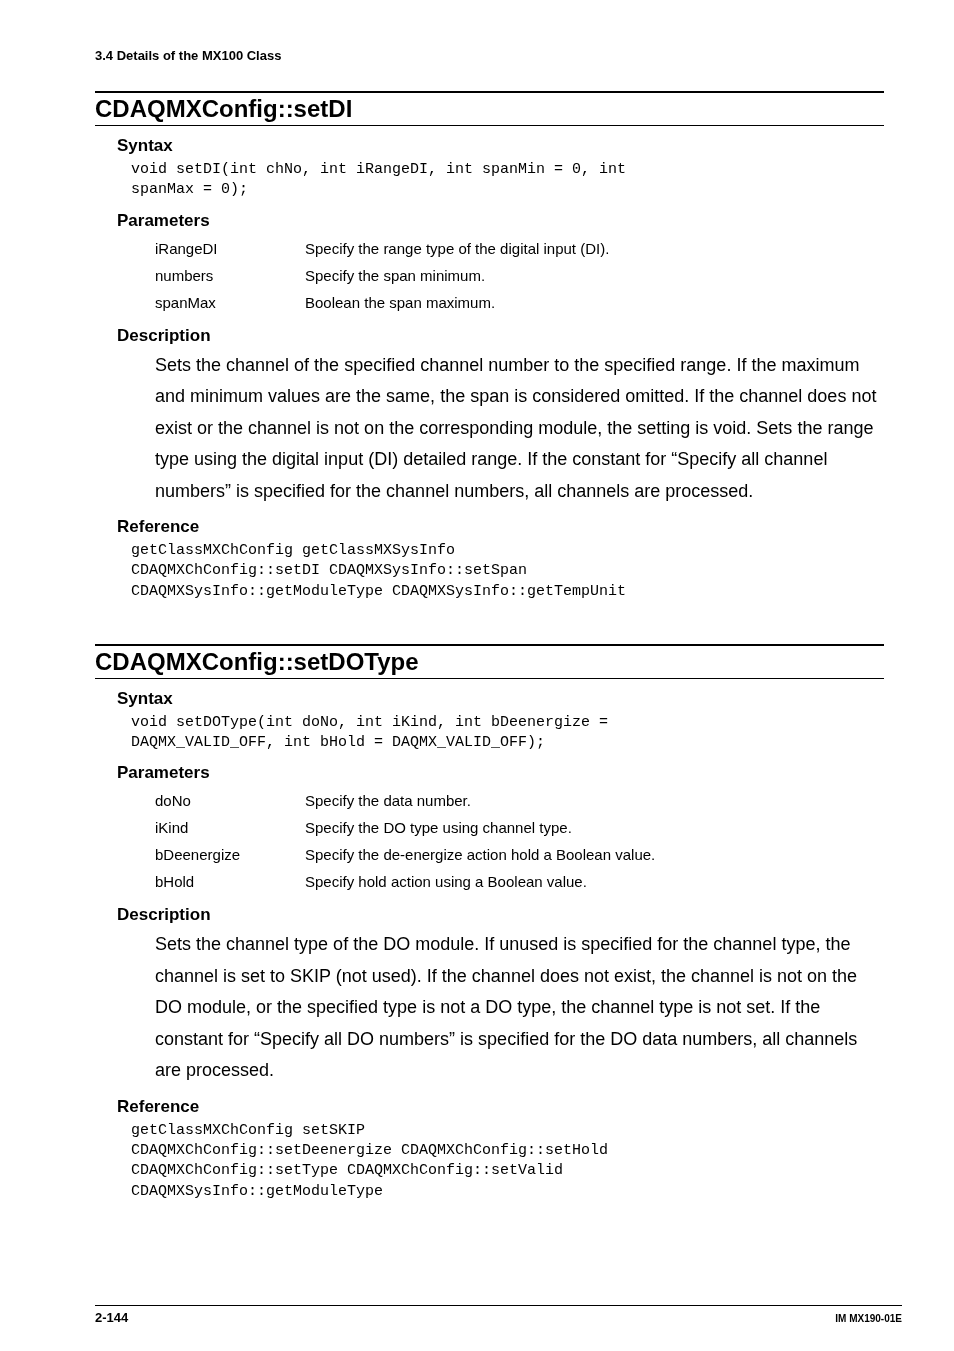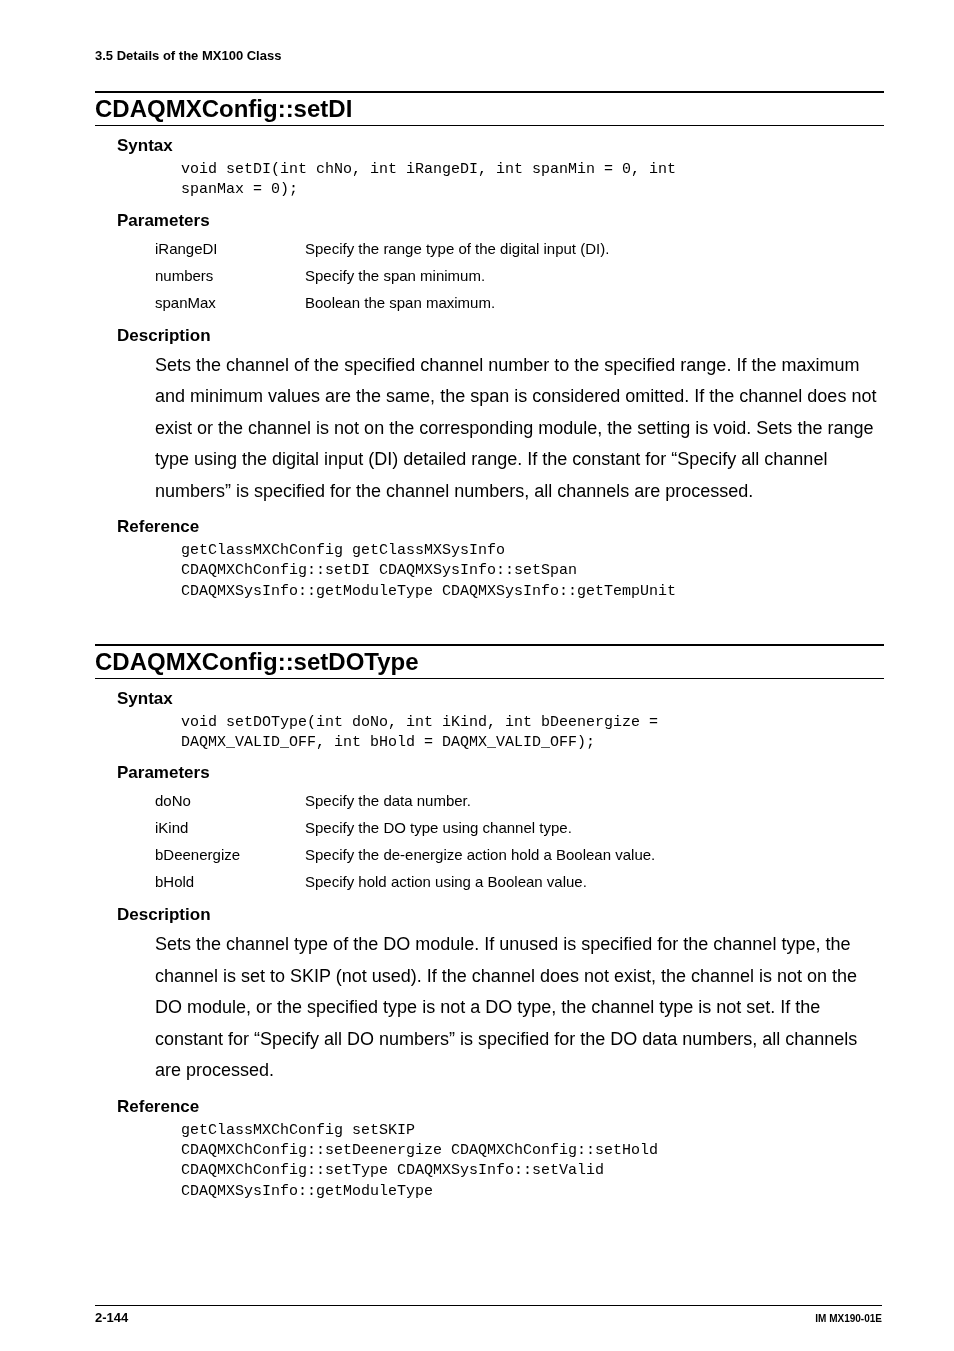--- a/index.html
+++ b/index.html
@@ -41,21 +41,21 @@
   }
   .section-head {
     font-size: 17px;
     font-weight: bold;
     margin: 10px 0 4px 22px;
   }
   .code-block {
     font-family: "Courier New", monospace;
     font-size: 15px;
     white-space: pre-wrap;
-    margin: 0 0 0 86px;
+    margin: 0 0 0 36px;
     line-height: 1.35;
   }
   .param-table {
     margin-left: 60px;
     border-collapse: collapse;
   }
   .param-table td {
     padding: 3px 0;
     vertical-align: top;
     font-size: 15px;
@@ -66,21 +66,21 @@
   }
   .desc-block {
     margin-left: 60px;
     font-size: 18px;
     line-height: 1.75;
   }
   .footer {
     position: absolute;
     bottom: 26px;
     left: 95px;
-    right: 72px;
+    right: 52px;
   }
   .foot-rule {
     border: none;
     border-top: 1.5px solid #000;
     margin: 0 0 4px 0;
   }
   .foot-row {
     display: flex;
     justify-content: space-between;
     align-items: baseline;
@@ -91,21 +91,21 @@
   }
   .doc-id {
     font-size: 10px;
     font-weight: bold;
   }
 </style>
 </head>
 <body>
 
 <div class="page">
-  <div class="running-head">3.5  Details of the MX100 Class</div>
+  <div class="running-head">3.4  Details of the MX100 Class</div>
 
   <div class="topic">
     <hr class="hr-top">
     <h2 class="title">CDAQMXConfig::setDI</h2>
     <hr class="hr-bottom">
 
     <div class="section-head">Syntax</div>
     <div class="code-block">void setDI(int chNo, int iRangeDI, int spanMin = 0, int
 spanMax = 0);</div>
 
@@ -171,21 +171,21 @@
       </table>
 
     <div class="section-head">Description</div>
     <div class="desc-block">Sets the channel type of the DO module.
 If unused is specified for the channel type, the channel is set to SKIP (not used).
 If the channel does not exist, the channel is not on the DO module, or the specified type is not a DO type, the channel type is not set.  If the constant for “Specify all DO numbers” is specified for the DO data numbers, all channels are processed.</div>
 
     <div class="section-head">Reference</div>
     <div class="code-block">getClassMXChConfig setSKIP
 CDAQMXChConfig::setDeenergize CDAQMXChConfig::setHold
-CDAQMXChConfig::setType CDAQMXSysInfo::setValid
+CDAQMXChConfig::setType CDAQMXChConfig::setValid
 CDAQMXSysInfo::getModuleType</div>
   </div>
 
   <div class="footer">
     <hr class="foot-rule">
     <div class="foot-row">
       <span class="page-num">2-144</span>
       <span class="doc-id">IM MX190-01E</span>
     </div>
   </div>

